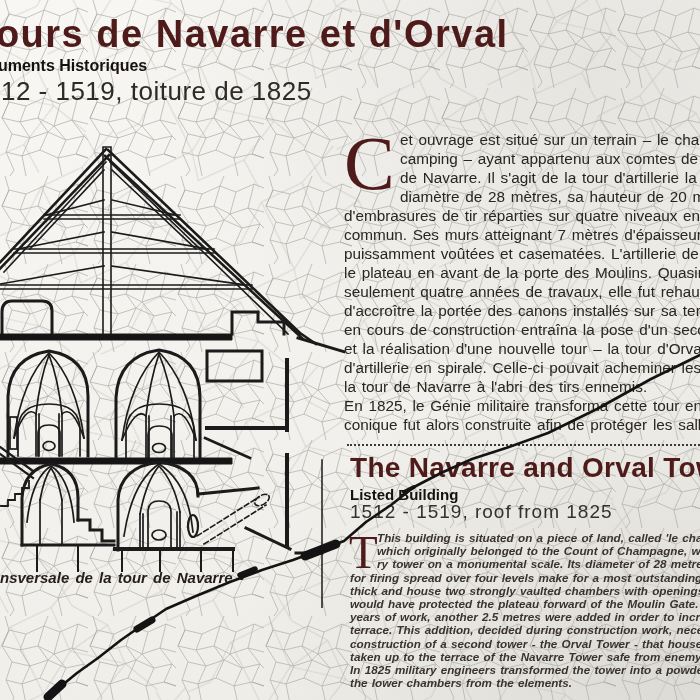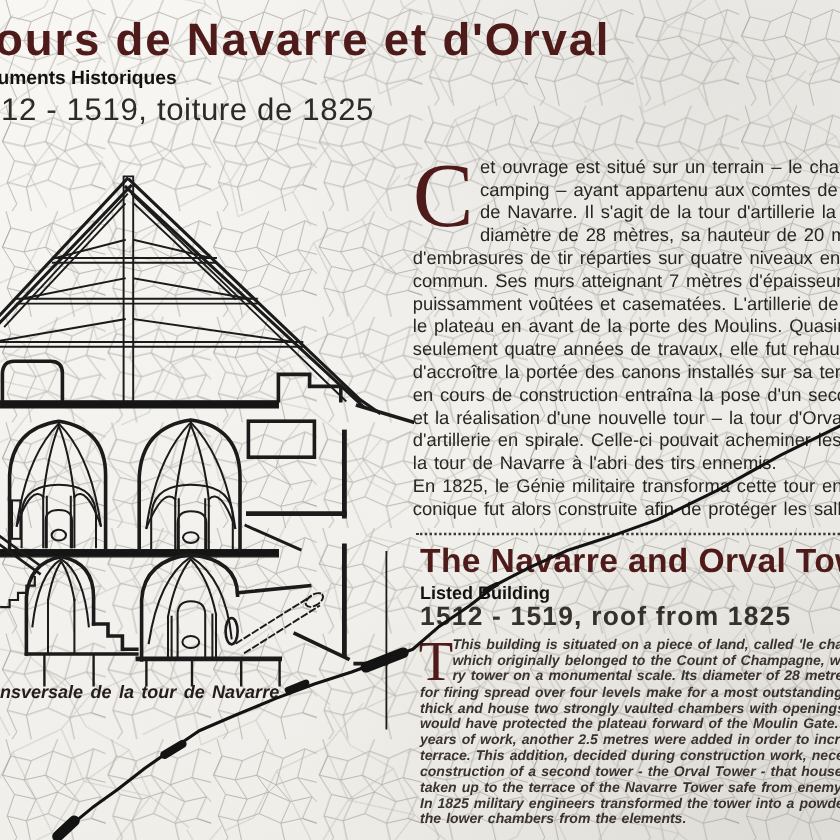--- a/index.html
+++ b/index.html
@@ -25,21 +25,21 @@
   .fr-line.ind{margin-left:56px;}
   .dropcap-c{position:absolute;left:344px;top:134px;font-family:"Liberation Serif",serif;
     font-size:76px;line-height:58px;color:#4e1a1a;z-index:2;}
   
   .dotsep{position:absolute;left:347px;top:444px;width:353px;border-top:2px dotted #3c3a36;z-index:2;}
   
   .en-title{position:absolute;left:350px;top:452px;font-size:28px;font-weight:bold;
     letter-spacing:0.3px;color:#4e1a1a;white-space:nowrap;z-index:2;}
   .en-listed{position:absolute;left:350px;top:486px;font-size:15px;font-weight:bold;
     color:#14110f;white-space:nowrap;z-index:2;}
-  .en-dates{position:absolute;left:350px;top:501px;font-size:22px;font-weight:700;
+  .en-dates{position:absolute;left:350px;top:501px;font-size:19px;font-weight:400;
     letter-spacing:1px;color:#35312c;white-space:nowrap;z-index:2;}
   .en-col{position:absolute;left:350px;top:531px;width:400px;z-index:2;}
   .en-line{font-size:11.7px;line-height:13.2px;font-weight:bold;font-style:italic;
     color:#3a3230;white-space:nowrap;word-spacing:1px;}
   .en-line.ind{margin-left:27px;}
   .dropcap-t{position:absolute;left:349px;top:533px;font-family:"Liberation Serif",serif;
     font-size:47px;line-height:38px;color:#4e1a1a;z-index:2;}
   
   .caption{position:absolute;left:-72px;top:569px;font-size:15px;font-weight:bold;font-style:italic;
     color:#241d1b;white-space:nowrap;word-spacing:2px;z-index:2;}

